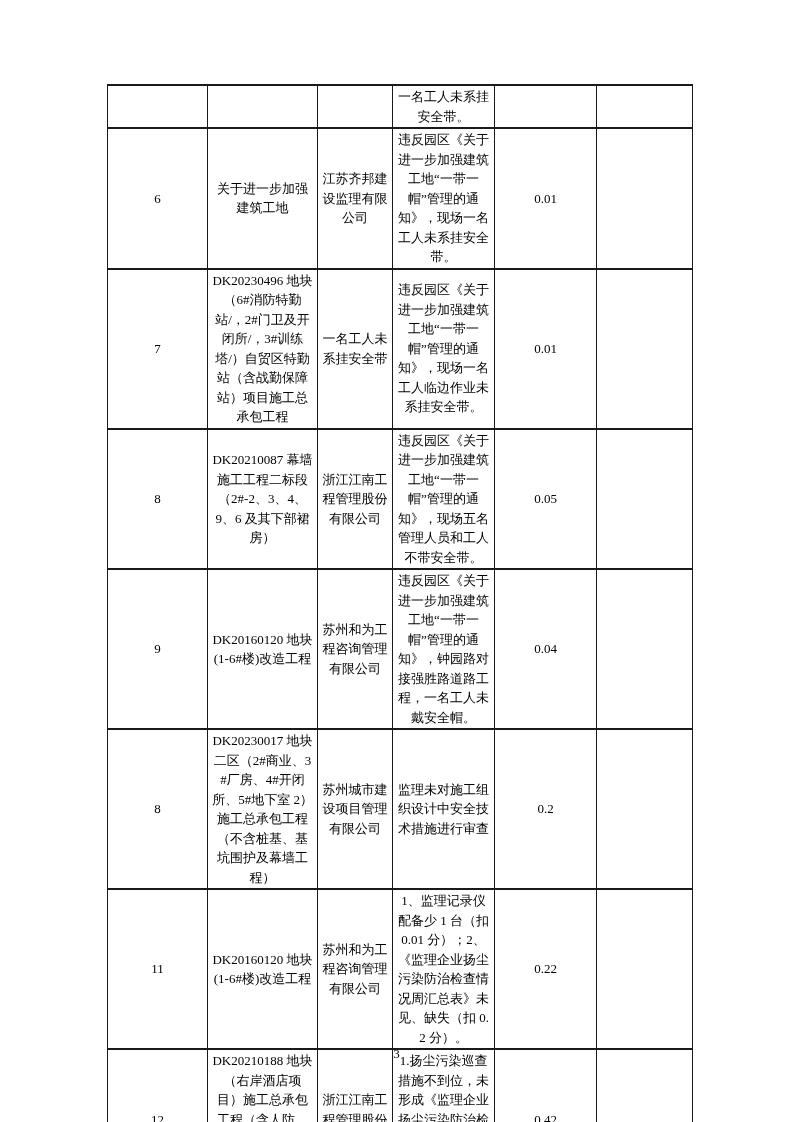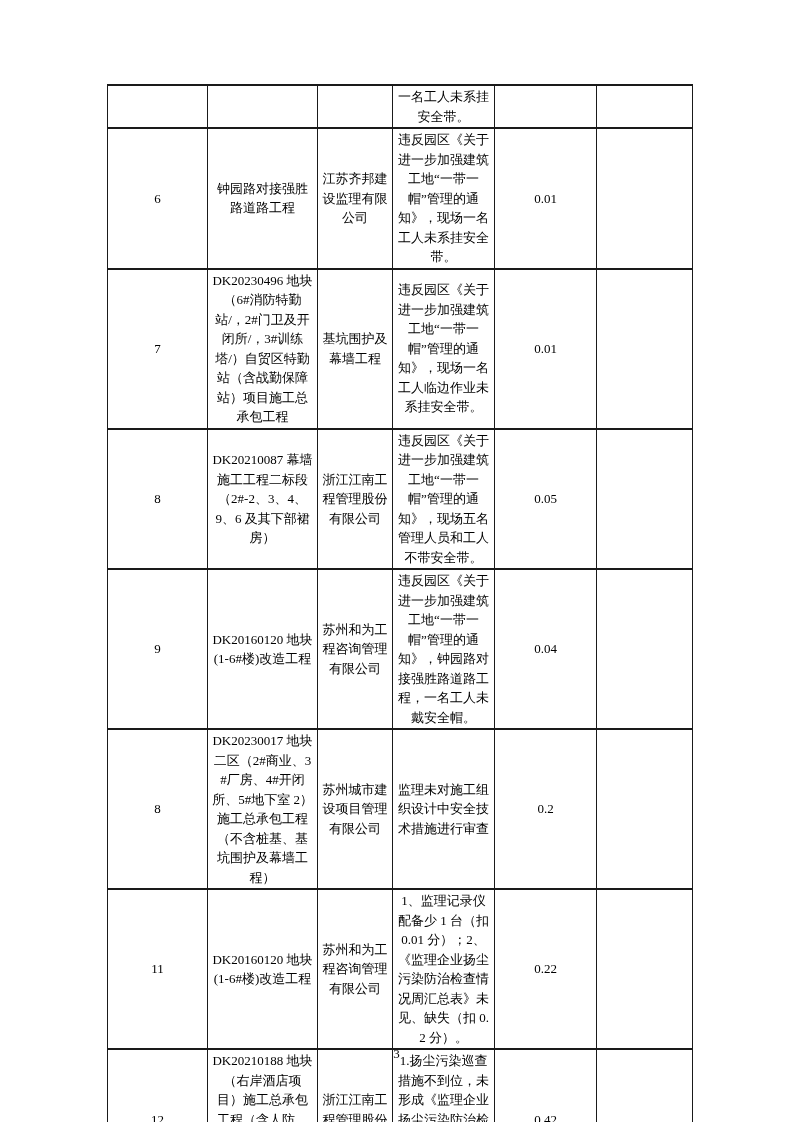--- a/index.html
+++ b/index.html
@@ -83,31 +83,31 @@
       <td></td>
       <td></td>
       <td></td>
       <td>一名工人未系挂安全带。</td>
       <td></td>
       <td></td>
     </tr>
 
     <tr class="r-6">
       <td>6</td>
-      <td>钟园路对接强胜路道路工程</td>
+      <td>关于进一步加强建筑工地</td>
       <td>江苏齐邦建设监理有限公司</td>
       <td>违反园区《关于进一步加强建筑工地“一带一帽”管理的通知》，现场一名工人未系挂安全带。</td>
       <td>0.01</td>
       <td></td>
     </tr>
 
     <tr class="r-7">
       <td>7</td>
       <td>DK20230496 地块（6#消防特勤站/，2#门卫及开闭所/，3#训练塔/）自贸区特勤站（含战勤保障站）项目施工总承包工程</td>
-      <td>基坑围护及幕墙工程</td>
+      <td>一名工人未系挂安全带</td>
       <td>违反园区《关于进一步加强建筑工地“一带一帽”管理的通知》，现场一名工人临边作业未系挂安全带。</td>
       <td>0.01</td>
       <td></td>
     </tr>
 
     <tr class="r-8">
       <td>8</td>
       <td>DK20210087 幕墙施工工程二标段（2#-2、3、4、9、6 及其下部裙房）</td>
       <td>浙江江南工程管理股份有限公司</td>
       <td>违反园区《关于进一步加强建筑工地“一带一帽”管理的通知》，现场五名管理人员和工人不带安全带。</td>

